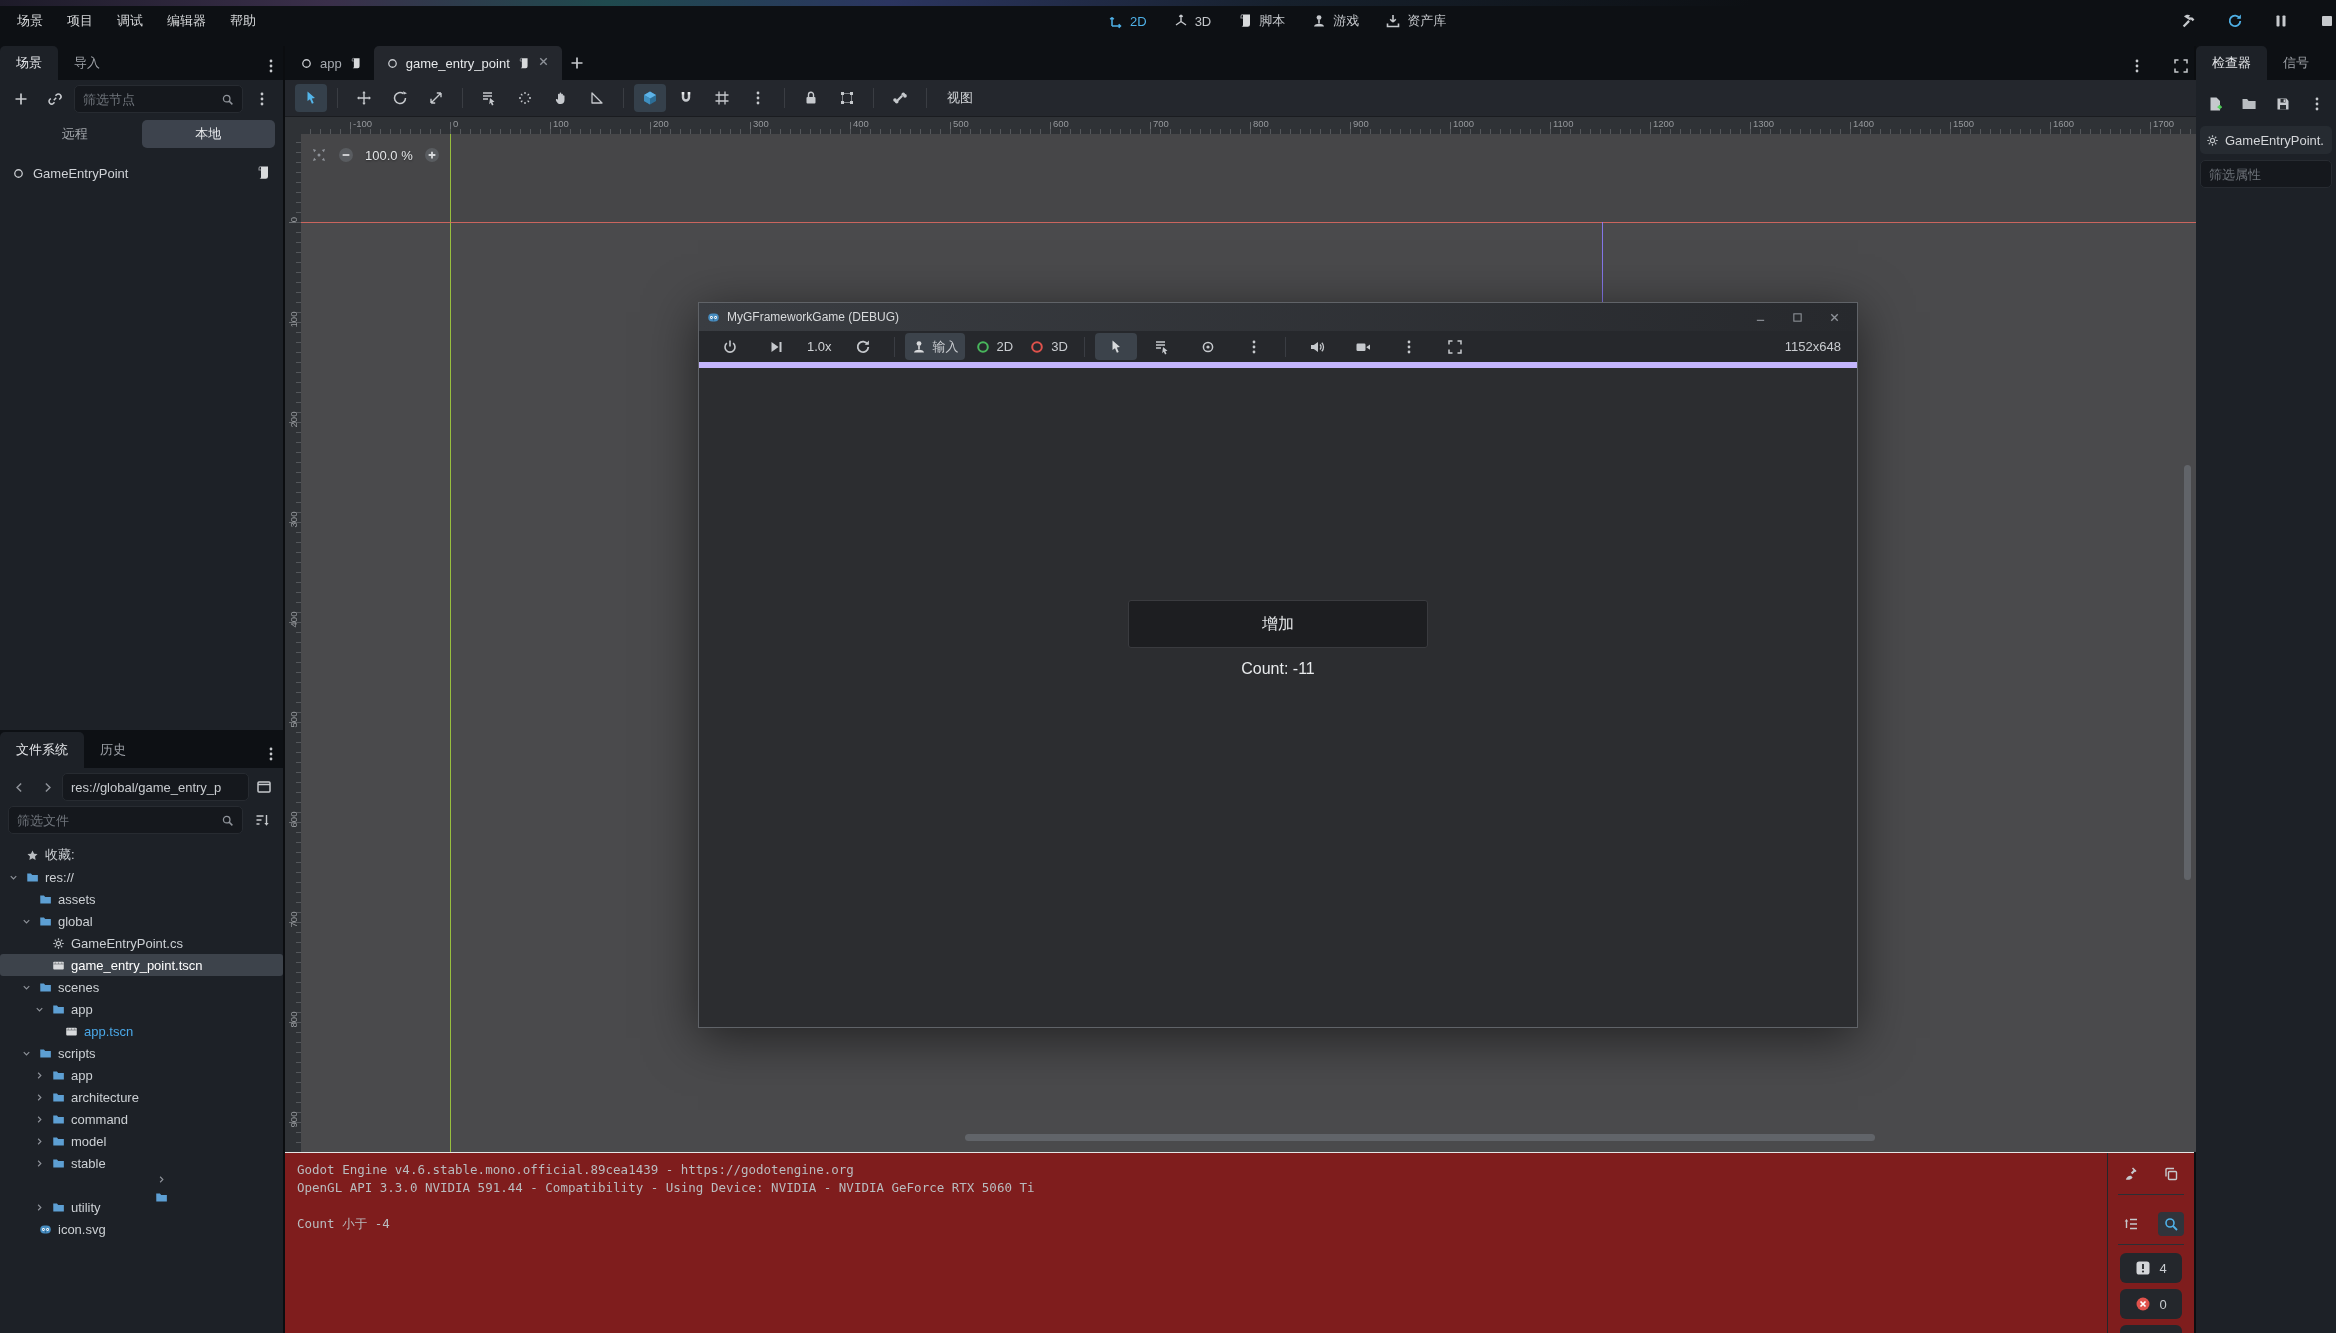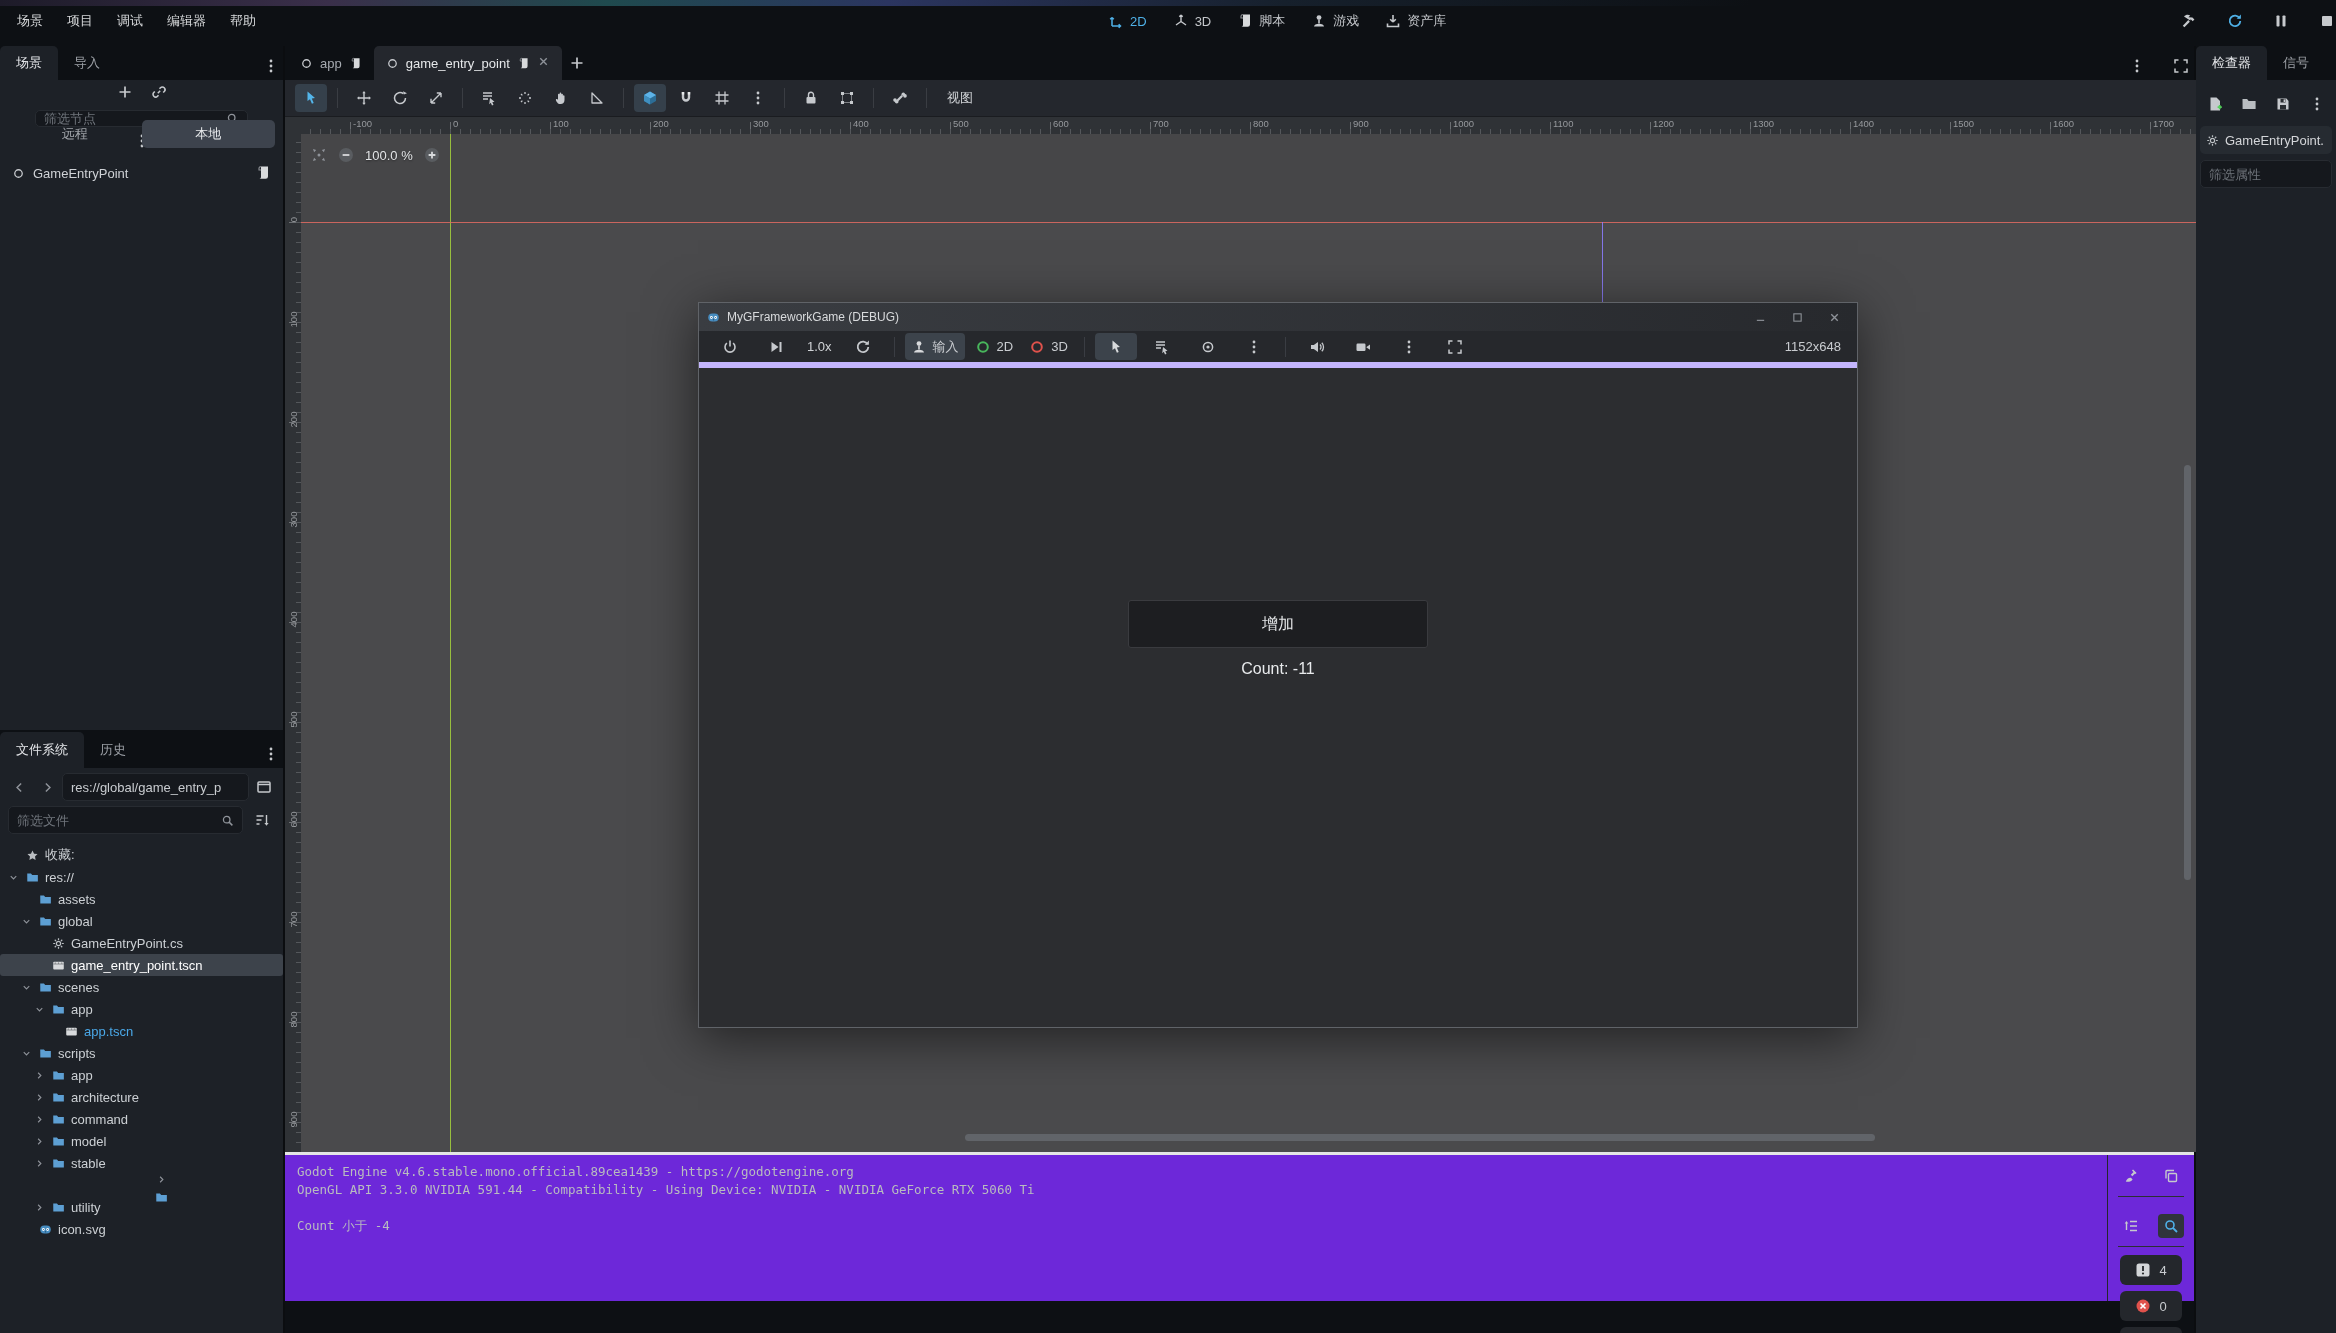--- a/index.html
+++ b/index.html
@@ -30,21 +30,21 @@
   #scene-dock-menu{position:absolute;left:258px;top:8px;}
   #scene-tabs{position:absolute;left:288px;top:0;display:flex;align-items:flex-end;height:34px;}
   .stab{display:flex;align-items:center;gap:7px;height:34px;padding:0 12px;color:#a6aab0;}
   .stab.active{background:#24272d;color:#e6e8ea;border-radius:5px 5px 0 0;}
   #new-tab-btn{display:flex;align-items:center;justify-content:center;width:30px;height:34px;}
   #tabrow-actions{position:absolute;left:2124px;top:8px;display:flex;gap:18px;}
   #inspector-tabs{position:absolute;left:2196px;top:0;display:flex;}
   #inspector-tabs .tab.active{background:#1d2127;}
   
   #scene-dock{position:absolute;left:0;top:80px;width:283px;height:650px;background:#1d2127;}
-  #scene-dock-bar{position:absolute;left:0;top:0;width:283px;height:38px;display:flex;align-items:center;gap:6px;padding:0 8px;box-sizing:border-box;flex-direction:column;}
+  #scene-dock-bar{position:absolute;left:0;top:0;width:283px;height:38px;display:flex;align-items:center;gap:6px;padding:0 8px;box-sizing:border-box;}
   .inputbox{display:flex;align-items:center;background:#15181d;border:1px solid #272b31;border-radius:5px;height:26px;padding:0 8px;gap:6px;}
   .inputbox input{background:transparent;border:none;outline:none;color:#c9ccd0;font:inherit;width:100%;padding:0;}
   .inputbox input::placeholder{color:#6f747b;}
   #remote-local{position:absolute;left:8px;top:40px;width:267px;height:28px;display:flex;}
   .seg{flex:1;display:flex;align-items:center;justify-content:center;color:#a0a4a9;border-radius:5px;height:28px;}
   .seg.active{background:#3d434d;color:#e8eaec;}
   #scene-root-row{position:absolute;left:4px;top:80px;width:275px;height:26px;display:flex;align-items:center;gap:8px;padding:0 8px;box-sizing:border-box;}
   #scene-root-row .lbl{flex:1;}
   
   #fs-tabbar{position:absolute;left:0;top:732px;width:283px;height:36px;background:#0d1014;}
@@ -101,21 +101,21 @@
   .gbtn.active .ic{color:#d8dadc;}
   .gtext{padding:0 6px;color:#d0d3d6;}
   #gw-res{margin-left:auto;color:#c9ccd0;padding-right:6px;}
   #gw-content{position:absolute;left:0;top:65px;right:0;bottom:0;background:#2c2d30;}
   #gw-ui{position:absolute;left:50%;top:232px;transform:translateX(-50%);width:300px;display:flex;flex-direction:column;align-items:center;}
   .gw-button{width:300px;height:48px;display:flex;align-items:center;justify-content:center;border:1px solid #3a3b3f;border-radius:3px;font-size:16px;color:#e3e5e7;box-sizing:border-box;}
   #btn-increase{background:#1d1e21;}
   #count-label{height:30px;display:flex;align-items:center;font-size:16px;color:#e8eaec;margin:6px 0 4px;}
   #btn-decrease{background:#343539;}
   
-  #output{position:absolute;left:285px;top:1152px;width:1909px;height:149px;background:#6d28d9;border-top:3px solid #e5e5e5;box-sizing:border-box;}
+  #output{position:absolute;left:285px;top:1152px;width:1909px;height:181px;background:#7f1d1d;border-top:1px solid #e5e5e5;box-sizing:border-box;}
   #output-lines{position:absolute;left:12px;top:8px;right:92px;font-family:"DejaVu Sans Mono","Liberation Mono",monospace;font-size:12.5px;color:#b9bcbf;line-height:18px;white-space:pre;}
   #output-side{position:absolute;right:0;top:0;width:86px;height:100%;border-left:1px solid #24272b;}
   .oiconrow{display:flex;justify-content:center;gap:14px;padding-top:9px;}
   .odiv{height:1px;background:#2c2f34;margin:8px 10px;}
   .obtn{width:26px;height:24px;display:flex;align-items:center;justify-content:center;border-radius:4px;}
   .obtn.active{background:#30343b;}
   .obtn.active .ic{color:#4fb1e8;}
   .badge{width:62px;height:30px;margin:6px auto;background:#24272c;border-radius:6px;display:flex;align-items:center;justify-content:center;gap:8px;color:#c9ccd0;}
   
   #inspector{position:absolute;left:2196px;top:80px;width:140px;height:1253px;background:#1d2127;}

